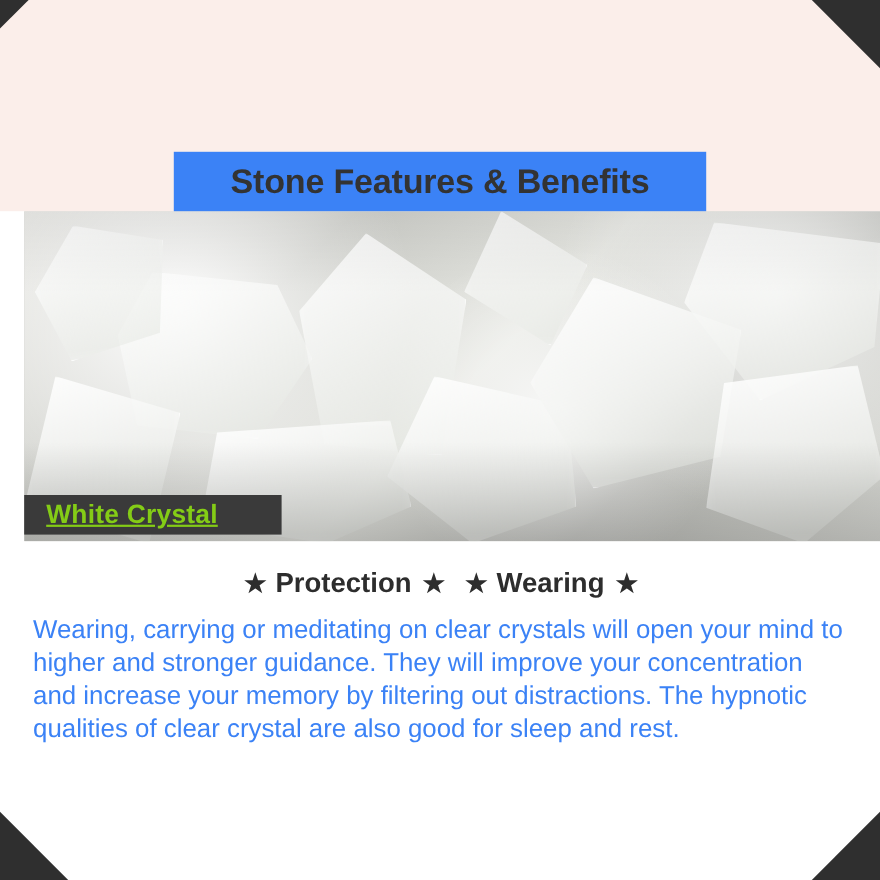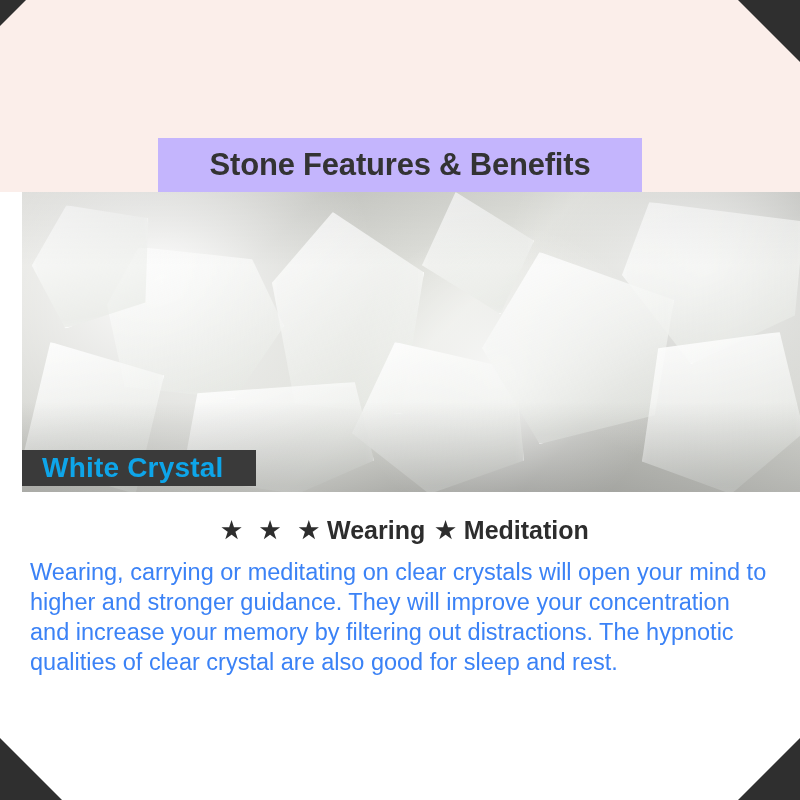--- a/index.html
+++ b/index.html
@@ -78,21 +78,21 @@
     color: #7a2c1a;
     font-family: "Liberation Serif", serif;
   }
 
   .title-plate {
     position: absolute;
     top: 138px;
     left: 158px;
     width: 484px;
     height: 54px;
-    background: #c4b5fd;
+    background: #3b82f6;
     display: flex;
     align-items: center;
     justify-content: center;
     z-index: 3;
   }
   .title-plate h1 {
     margin: 0;
     font-size: 31px;
     font-weight: bold;
     color: #333333;
@@ -148,24 +148,25 @@
     top: 450px;
     height: 36px;
     min-width: 196px;
     background: #3a3a3a;
     display: flex;
     align-items: center;
     padding: 0 18px 0 20px;
     z-index: 4;
   }
   .caption-tag span {
-    color: #0ea5e9;
-    font-size: 28px;
+    color: #84cc16;
+    font-size: 24px;
     font-weight: bold;
     letter-spacing: 0.2px;
+    text-decoration: underline;
   }
 
   
   .body-block {
     position: absolute;
     top: 492px;
     left: 0;
     width: 800px;
     padding-top: 16px;
     z-index: 2;
@@ -244,31 +245,31 @@
   </div>
 
   <div class="caption-tag">
     <span>White Crystal</span>
   </div>
 
   <div class="body-block">
     <div class="benefits">
       <div class="benefit">
         <span class="star-icon">★</span>
+        <span>Protection</span>
       </div>
       <div class="benefit">
         <span class="star-icon">★</span>
       </div>
       <div class="benefit">
         <span class="star-icon">★</span>
         <span>Wearing</span>
       </div>
       <div class="benefit">
         <span class="star-icon">★</span>
-        <span>Meditation</span>
       </div>
     </div>
     <p class="desc">Wearing, carrying or meditating on clear crystals will open your mind to higher and stronger guidance. They will improve your concentration and increase your memory by filtering out distractions. The hypnotic qualities of clear crystal are also good for sleep and rest.</p>
   </div>
 
   <div class="corner corner-tl"></div>
   <div class="corner corner-tr"></div>
   <div class="corner corner-bl"></div>
   <div class="corner corner-br"></div>
 

